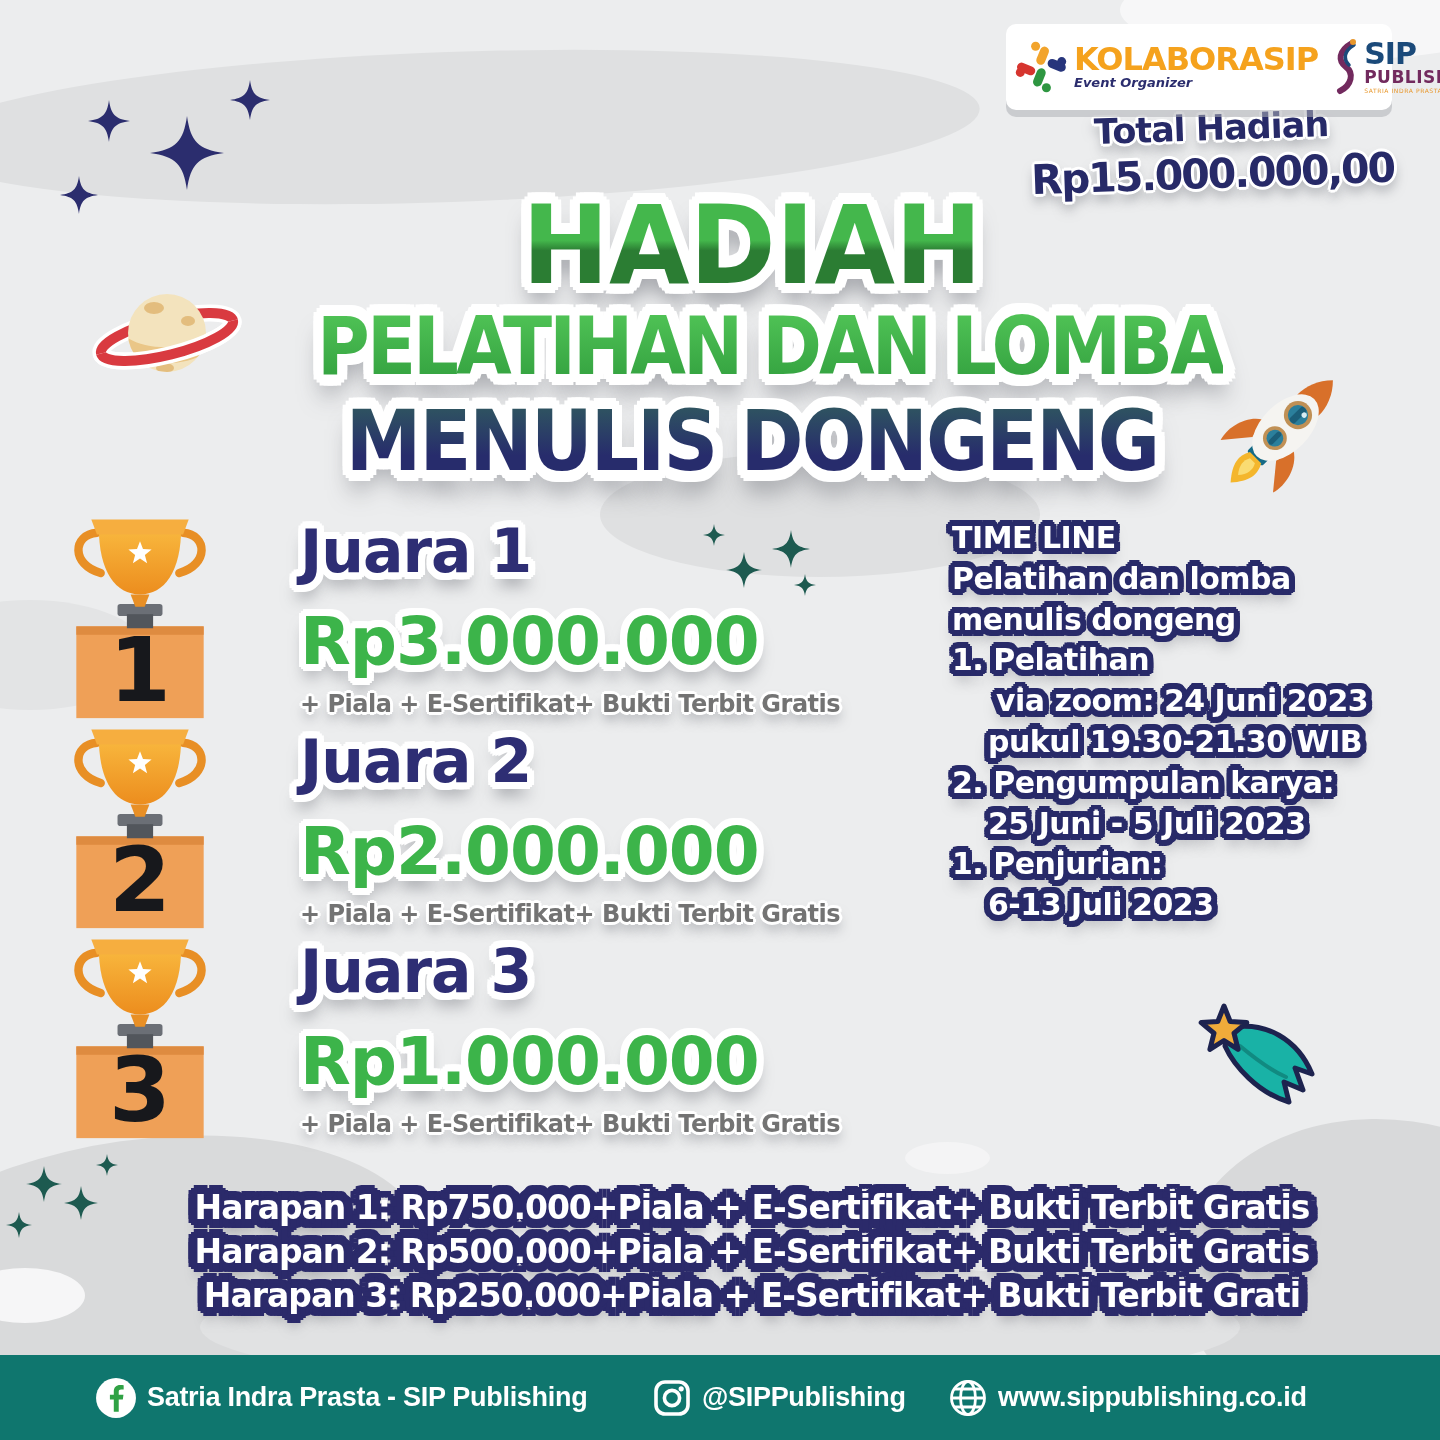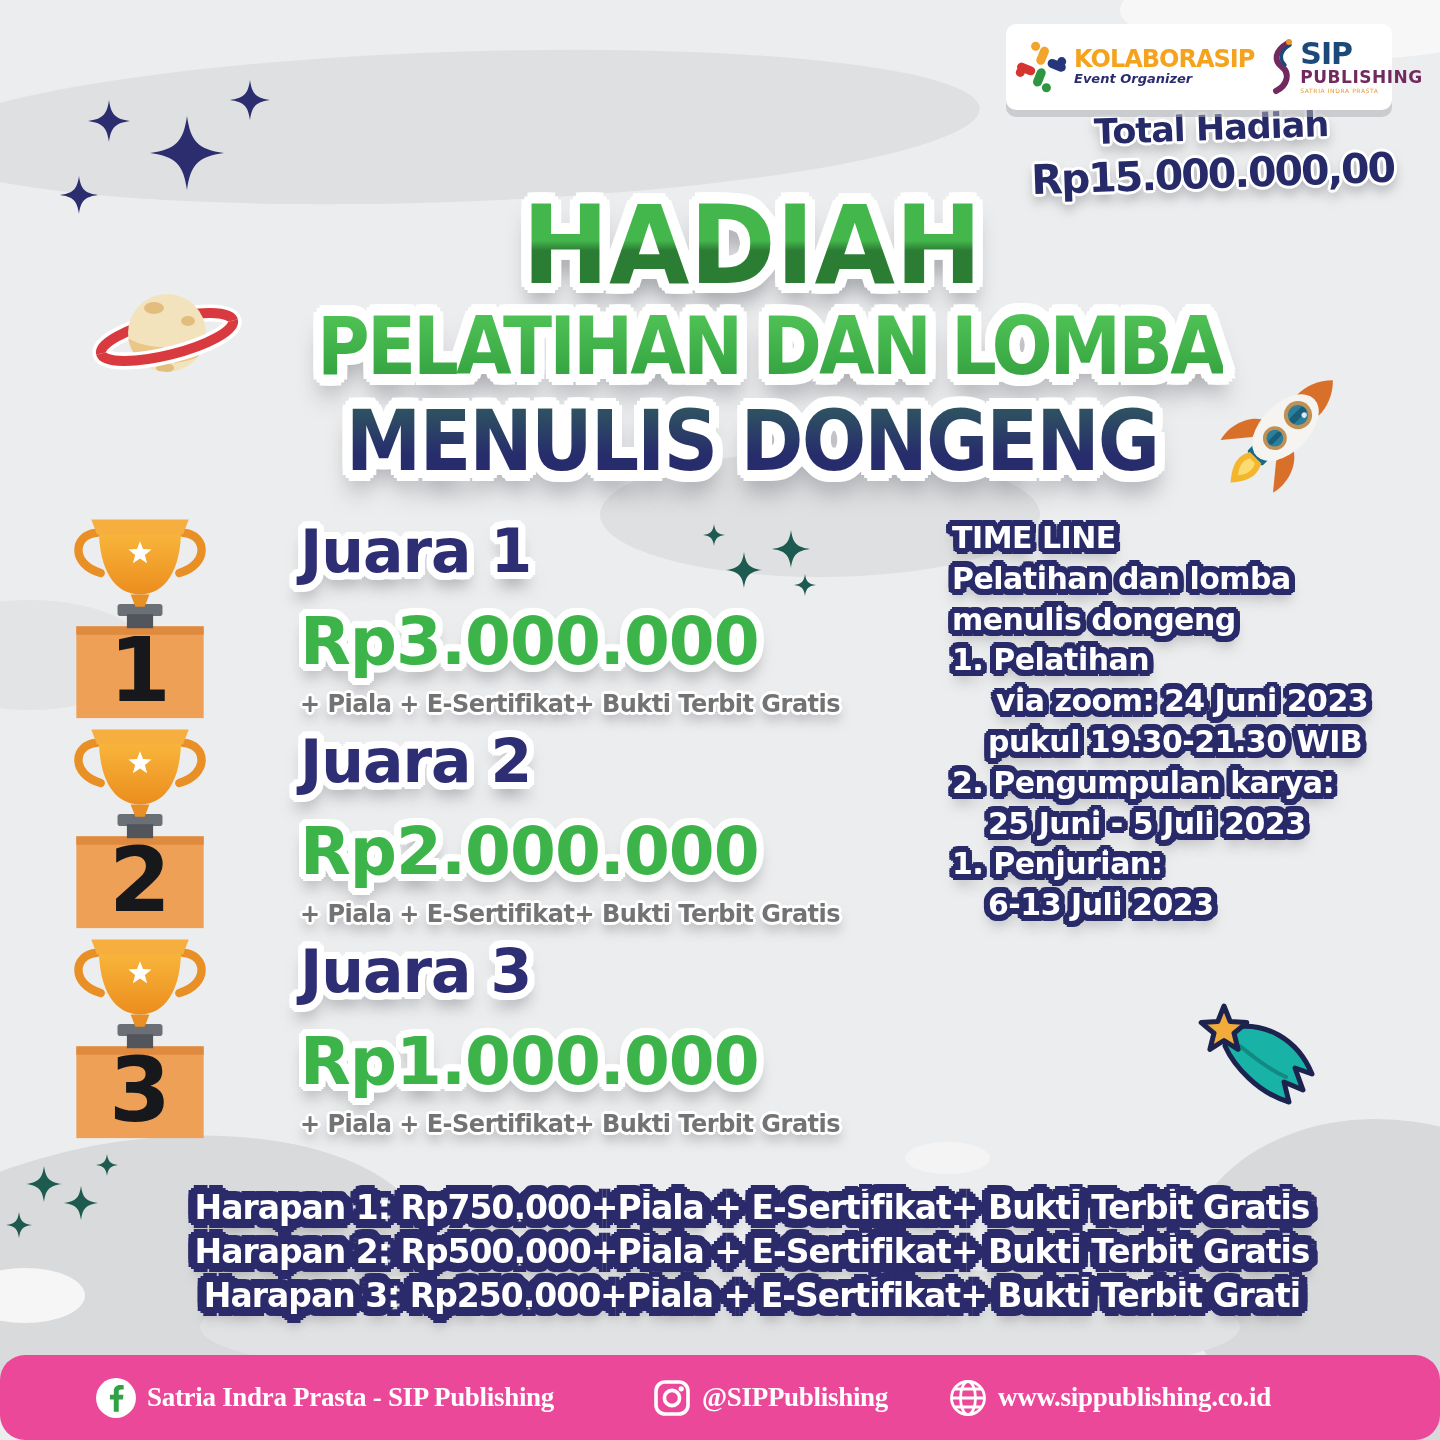--- a/index.html
+++ b/index.html
@@ -13,21 +13,21 @@
   .spark{position:absolute;z-index:2;}
   .spark svg{display:block;width:100%;height:100%;}
 
   
   .logo-card{
     position:absolute;left:1006px;top:24px;width:386px;height:86px;z-index:4;
     background:#fff;border-radius:10px;box-shadow:0 7px 0 rgba(175,177,182,.55);
     display:flex;align-items:center;gap:12px;padding:0 10px 0 8px;box-sizing:border-box;
   }
   .kolab{display:flex;align-items:center;gap:6px;}
-  .kolab-name{font-weight:bold;font-size:24px;letter-spacing:-1px;color:#f5a21d;line-height:1;}
+  .kolab-name{font-weight:bold;font-size:32px;letter-spacing:-1px;color:#f5a21d;line-height:1;}
   .kolab-tag{font-weight:bold;font-style:italic;font-size:13px;color:#2b2d6e;line-height:1.2;}
   .sip{display:flex;align-items:center;gap:4px;}
   .sip-name{font-weight:bold;font-size:30px;color:#1b4a7a;line-height:.95;letter-spacing:-1px;}
   .sip-sub{font-weight:bold;font-size:17px;color:#722a5e;letter-spacing:.5px;line-height:1.1;}
   .sip-tag{font-size:6px;color:#e8972b;letter-spacing:.6px;line-height:1.3;white-space:nowrap;}
 
   
   .ow3{text-shadow:3px 0 0 #fff,-3px 0 0 #fff,0 3px 0 #fff,0 -3px 0 #fff,
     2px 2px 0 #fff,-2px 2px 0 #fff,2px -2px 0 #fff,-2px -2px 0 #fff,
     0 8px 12px rgba(125,128,135,.7);}
@@ -86,22 +86,22 @@
   .timeline{position:absolute;left:952px;top:518px;width:420px;z-index:3;
     font-weight:bold;font-size:30px;line-height:1.36;letter-spacing:-.5px;white-space:nowrap;}
   .tl-ind1{padding-left:44px;}
   .tl-ind2{padding-left:36px;}
 
   
   .harapan{position:absolute;left:50%;top:1186px;transform:translateX(-50%);z-index:3;
     text-align:center;font-weight:bold;font-size:33px;letter-spacing:-1px;line-height:1.33;white-space:nowrap;margin-left:32px;}
 
   
-  .footer{position:absolute;left:0;right:0;bottom:0;height:85px;background:#ec4899;z-index:5;
-    font-family:Liberation Serif, serif;border-radius:25px;}
+  .footer{position:absolute;left:0;right:0;bottom:0;height:85px;background:#0f766e;z-index:5;
+    font-family:Liberation Sans, sans-serif;}
   .f-item{position:absolute;top:0;height:100%;display:flex;align-items:center;gap:10px;color:#fff;
     font-weight:bold;font-size:27px;letter-spacing:-.3px;white-space:nowrap;}
   .f-item svg{display:block;}
   .f-fb{left:95px;} .f-ig{left:652px;} .f-web{left:948px;}
 </style>
 </head>
 <body>
 
 <svg width="0" height="0" style="position:absolute">
   <defs>

